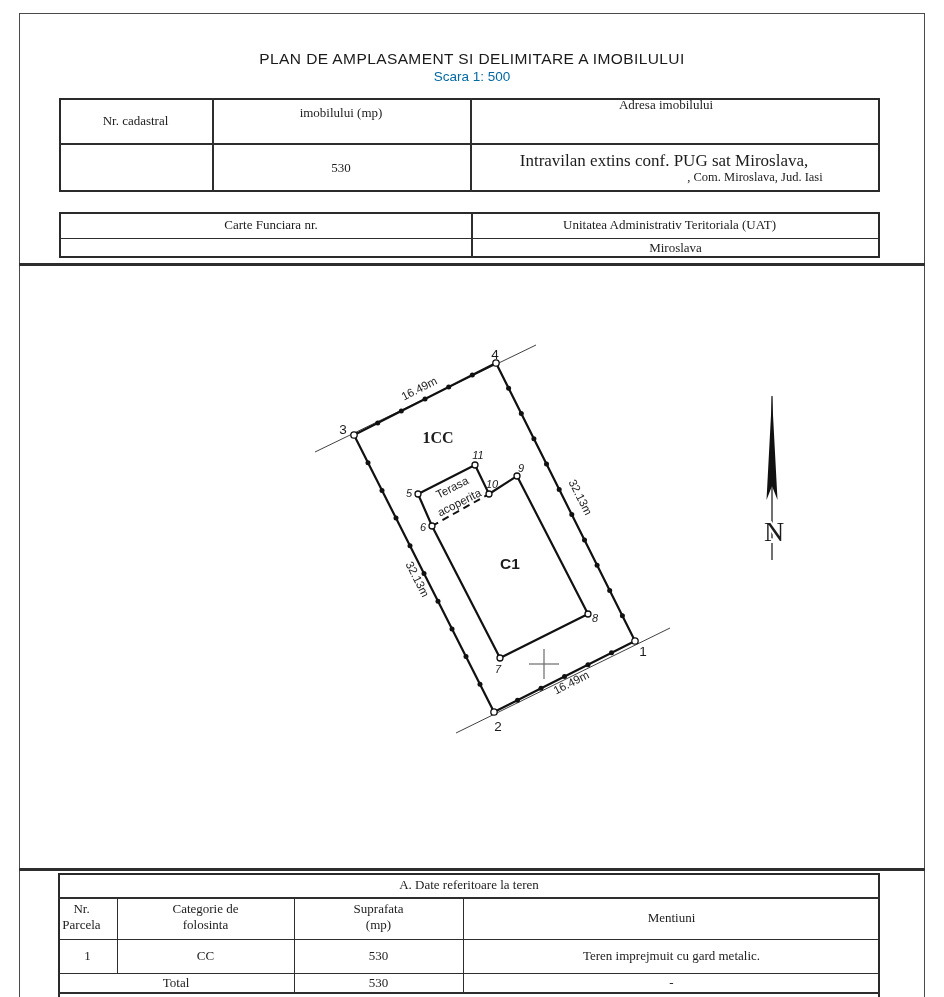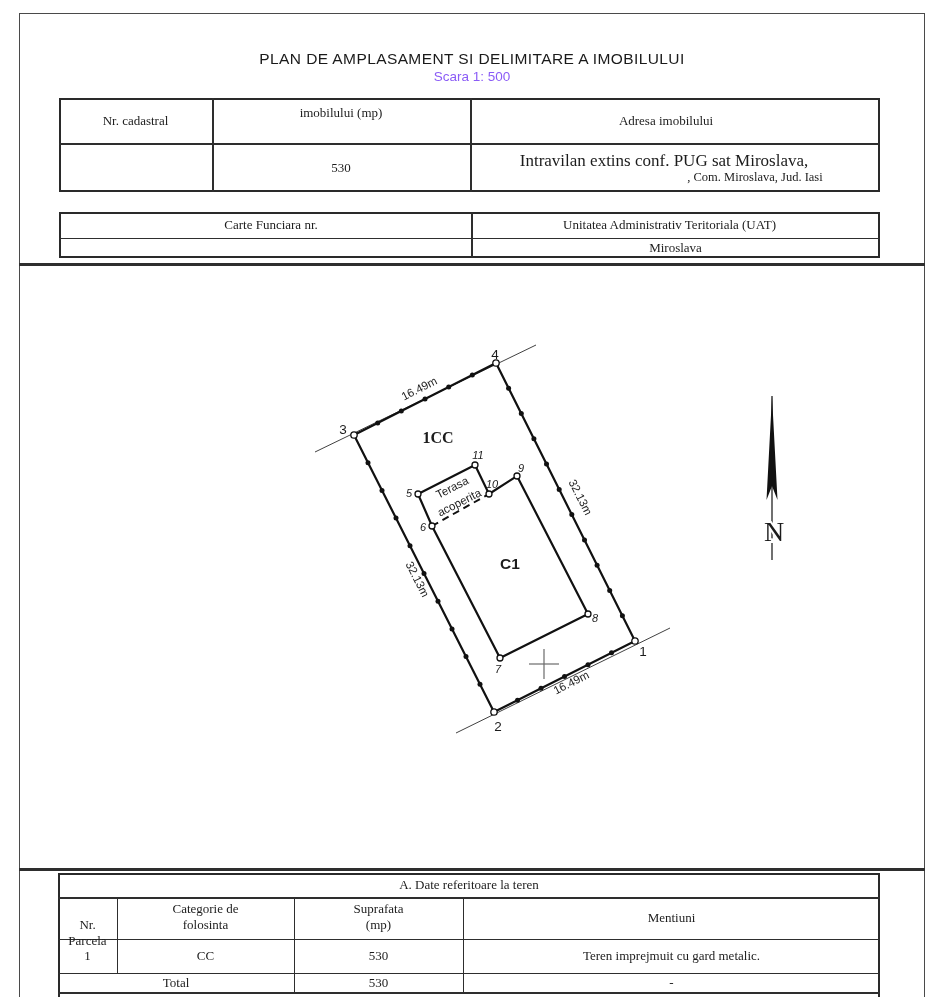--- a/index.html
+++ b/index.html
@@ -20,32 +20,32 @@
   }
   .tbl-outer { position:absolute; border:2px solid #2a2a2a; background:transparent; }
   svg text { fill:#1c1c1c; }
 </style>
 </head>
 <body>
 
 <div id="page-frame"></div>
 
 <div class="abs sans" style="left:19px; top:50px; width:906px; text-align:center; font-size:15.5px; letter-spacing:0.4px; color:#1a1a1a;">PLAN DE AMPLASAMENT SI DELIMITARE A IMOBILULUI</div>
-<div class="abs sans" style="left:19px; top:69px; width:906px; text-align:center; font-size:13.5px; color:#8b5cf6;">Scara 1: 500</div>
+<div class="abs sans" style="left:19px; top:69px; width:906px; text-align:center; font-size:13.5px; color:#0369a1;">Scara 1: 500</div>
 
 <div class="tbl-outer" style="left:59px; top:98px; width:821px; height:94px;"></div>
 <div class="line-v" style="left:212px; top:98px; height:94px;"></div>
 <div class="line-v" style="left:470px; top:98px; height:94px;"></div>
 <div class="line-h" style="left:59px; top:143px; width:821px; height:1.5px;"></div>
 
 <div class="cell ctr" style="left:59px; top:98px; width:153px; height:45px;">Nr. cadastral</div>
 <div class="cell" style="left:212px; top:105px; width:258px; text-align:center;">
   <div>imobilului (mp)</div>
 </div>
-<div class="cell ctr" style="left:470px; top:98px; width:392px; height:45px;">Adresa imobilului</div>
+<div class="cell ctr" style="left:470px; top:82px; width:392px; height:45px;">Adresa imobilului</div>
 
 <div class="cell ctr" style="left:59px; top:143px; width:153px; height:49px;"></div>
 <div class="cell ctr" style="left:212px; top:143px; width:258px; height:49px;">530</div>
 <div class="cell" style="left:470px; top:153px; width:388px; text-align:center; font-size:17px;">Intravilan extins conf. PUG sat Miroslava,</div>
 <div class="cell" style="left:630px; top:169px; width:250px; text-align:center; font-size:12.5px;">, Com. Miroslava, Jud. Iasi</div>
 
 <div class="tbl-outer" style="left:59px; top:212px; width:821px; height:46px;"></div>
 <div class="line-v" style="left:471px; top:212px; height:46px;"></div>
 <div class="line-h" style="left:59px; top:238px; width:821px; height:1px;"></div>
 
@@ -164,21 +164,21 @@
 <div class="line-h" style="left:58px; top:939px; width:822px; height:1px;"></div>
 <div class="line-h" style="left:58px; top:973px; width:822px; height:1px;"></div>
 <div class="line-h" style="left:58px; top:992px; width:822px; height:1.5px;"></div>
 <div class="line-v" style="left:117px; top:897px; height:76px; width:1px;"></div>
 <div class="line-v" style="left:294px; top:897px; height:95px; width:1px;"></div>
 <div class="line-v" style="left:463px; top:897px; height:95px; width:1px;"></div>
 
 <div class="cell ctr" style="left:58px; top:873px; width:822px; height:24px; font-weight:normal;">A. Date referitoare la teren</div>
 
 <div class="cell" style="left:117px; top:901px; width:0;"></div>
-<div class="cell" style="left:58px; top:901px; width:59px; text-align:center;margin-top:16px;">
+<div class="cell" style="left:52px; top:901px; width:59px; text-align:center;">
   <div>Nr.</div>
   <div>Parcela</div>
 </div>
 <div class="cell" style="left:117px; top:901px; width:177px; text-align:center;">
   <div>Categorie de</div>
   <div>folosinta</div>
 </div>
 <div class="cell" style="left:294px; top:901px; width:169px; text-align:center;">
   <div>Suprafata</div>
   <div>(mp)</div>

